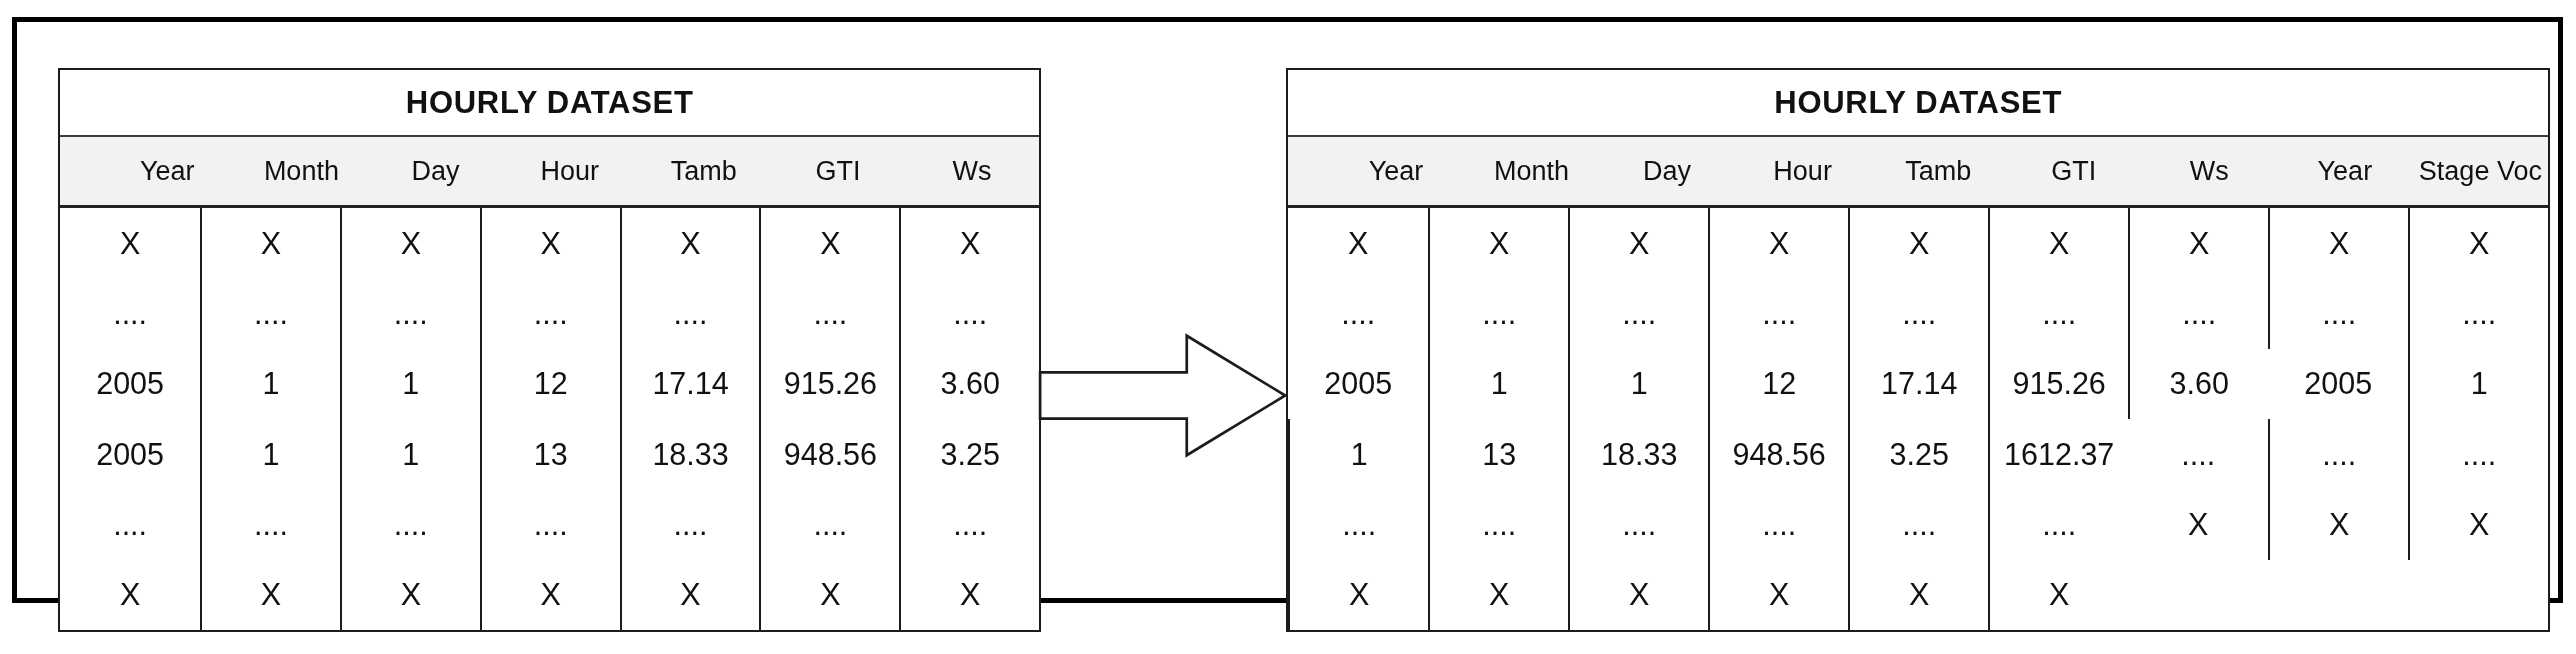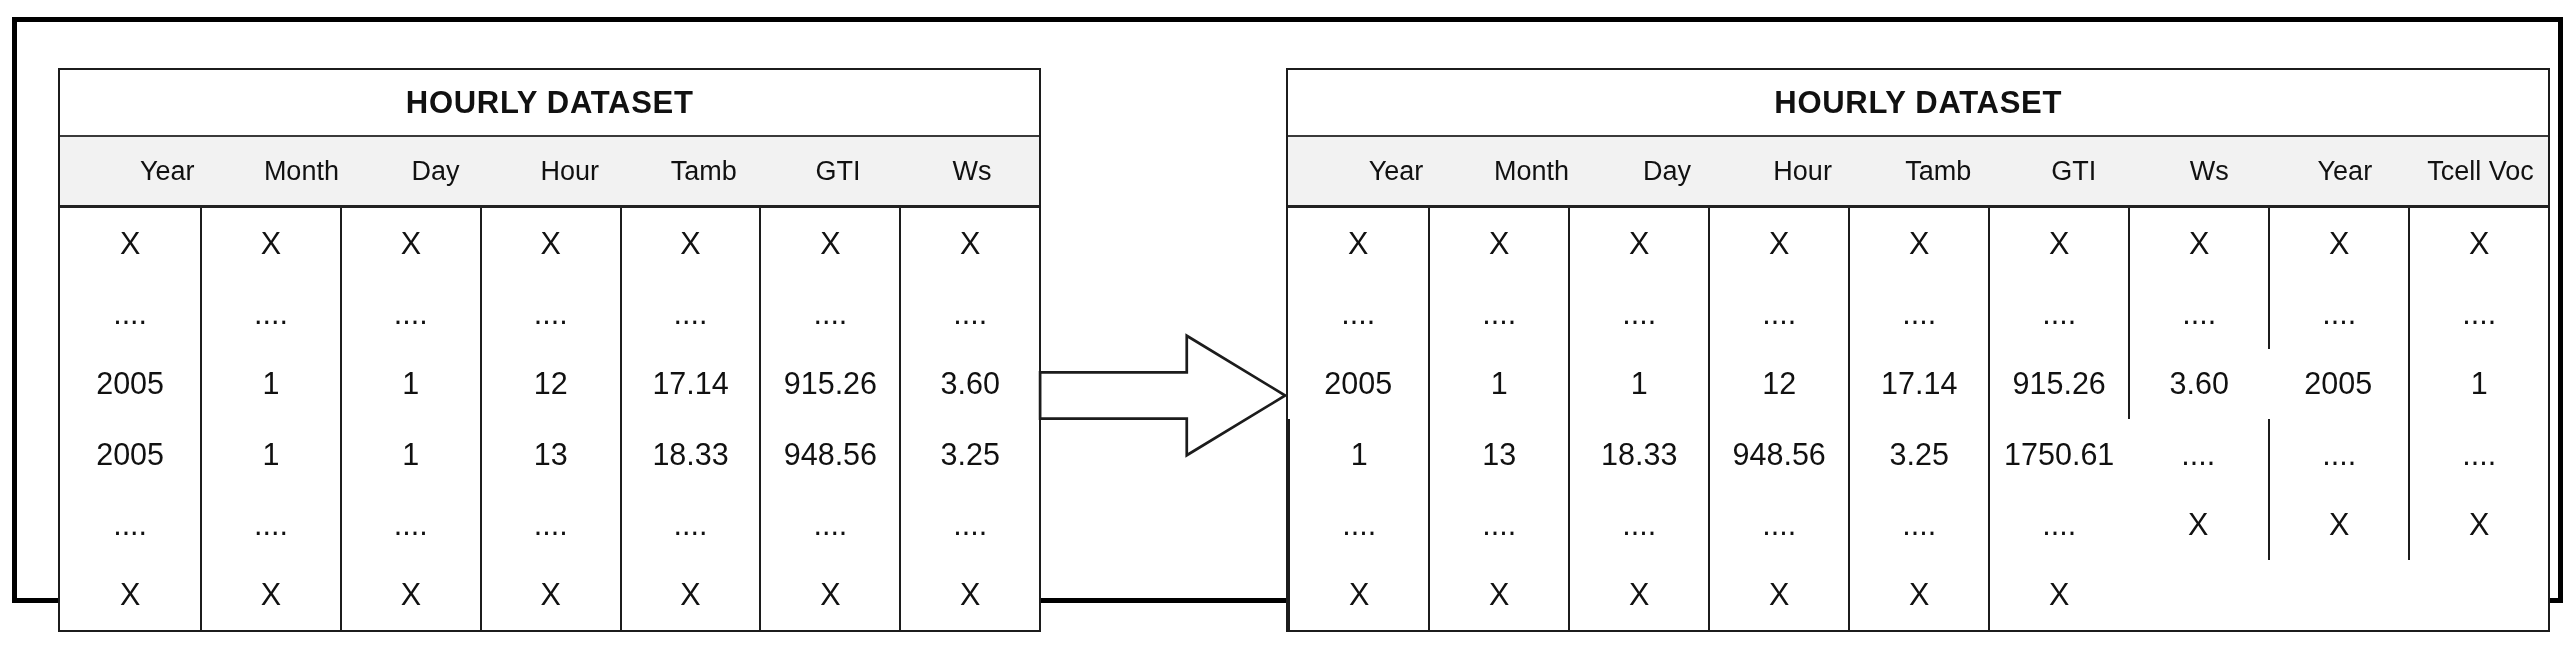--- a/index.html
+++ b/index.html
@@ -141,21 +141,21 @@
       <div class="ttitle">HOURLY DATASET</div>
       <div class="theaders" style="grid-template-columns: repeat(9, 1fr);">
           <div class="hcell">Year</div>
           <div class="hcell">Month</div>
           <div class="hcell">Day</div>
           <div class="hcell">Hour</div>
           <div class="hcell">Tamb</div>
           <div class="hcell">GTI</div>
           <div class="hcell">Ws</div>
           <div class="hcell">Year</div>
-          <div class="hcell">Tcell Voc</div>
+          <div class="hcell">Stage Voc</div>
         </div>
       <div class="tbody" style="grid-template-columns: repeat(9, 1fr);">
           <div class="bcell c0">X</div>
           <div class="bcell">X</div>
           <div class="bcell">X</div>
           <div class="bcell">X</div>
           <div class="bcell">X</div>
           <div class="bcell">X</div>
           <div class="bcell">X</div>
           <div class="bcell">X</div>
@@ -176,21 +176,21 @@
           <div class="bcell">17.14</div>
           <div class="bcell">915.26</div>
           <div class="bcell">3.60</div>
           <div class="bcell c0">2005</div>
           <div class="bcell">1</div>
           <div class="bcell">1</div>
           <div class="bcell">13</div>
           <div class="bcell">18.33</div>
           <div class="bcell">948.56</div>
           <div class="bcell">3.25</div>
-          <div class="bcell">1750.61</div>
+          <div class="bcell">1612.37</div>
           <div class="bcell c0">....</div>
           <div class="bcell">....</div>
           <div class="bcell">....</div>
           <div class="bcell">....</div>
           <div class="bcell">....</div>
           <div class="bcell">....</div>
           <div class="bcell">....</div>
           <div class="bcell">....</div>
           <div class="bcell">....</div>
           <div class="bcell c0">X</div>

